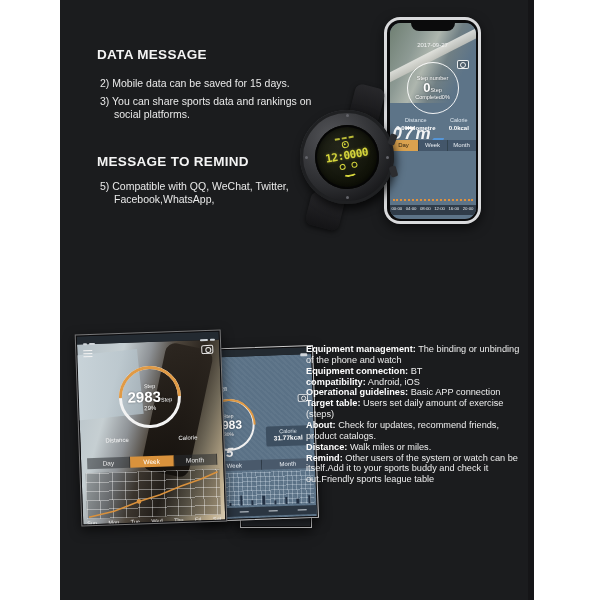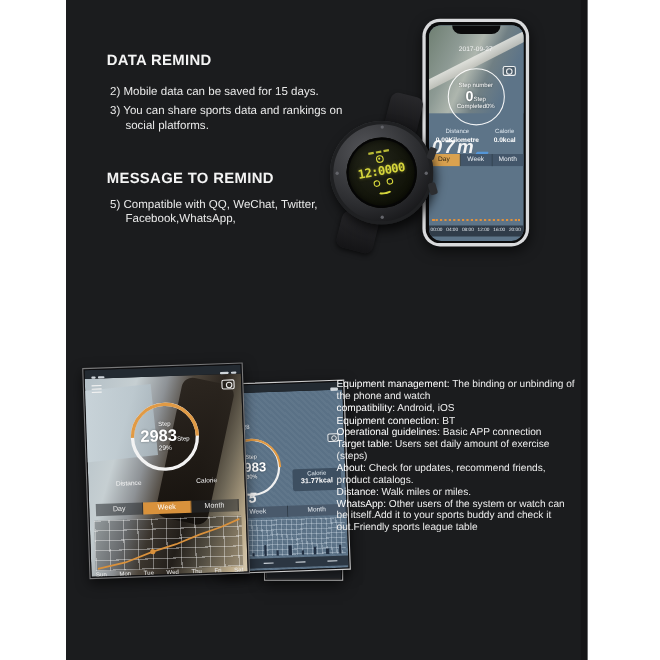--- a/index.html
+++ b/index.html
@@ -173,29 +173,29 @@
   .tabC { position:absolute; top:72px; right:3px; width:27px; height:9px; background:#d9923c; color:#fff8ee;
           font-size:5.5px; text-align:center; line-height:9px; z-index:4; border-radius:1px; }
   .gridC { position:absolute; top:86px; left:2px; right:2px; bottom:10px; background-color:rgba(55,55,55,.18);
       background-image:repeating-linear-gradient(to right, rgba(255,255,255,.5) 0 1px, transparent 1px 7px),
                        repeating-linear-gradient(to bottom, rgba(255,255,255,.5) 0 1px, transparent 1px 7px); z-index:3; }
   .stripC { position:absolute; bottom:0; left:0; right:0; height:8px; background:#23262b; z-index:4; }
 
   
   .features { position:absolute; left:246px; top:344px; width:220px; font-size:9.2px; line-height:1.18;
               color:#ededed; z-index:5; }
-  .features b { font-weight:normal; color:#fdfdfd; }
+  .features b { font-weight:bold; color:#fdfdfd; }
 </style>
 </head>
 <body>
 
 <div class="panel">
   <div class="panel-edge"></div>
 
-  <div class="sec-title t1">DATA REMIND</div>
+  <div class="sec-title t1">DATA MESSAGE</div>
   <div class="list ds">
       <div class="li">2) Mobile data can be saved for 15 days.</div>
       <div class="li">3) You can share sports data and rankings on social platforms.</div>
     </div>
   <div class="sec-title t2">MESSAGE TO REMIND</div>
   <div class="list mr">
       <div class="li">5) Compatible with QQ, WeChat, Twitter, Facebook,WhatsApp,</div>
     </div>
 
   <div class="ph-top">
@@ -378,21 +378,21 @@
       <div class="chair chair1"></div>
       <div class="chair chair2"></div>
       <div class="tabC">Month</div>
       <div class="gridC"></div>
       <div class="stripC"></div>
     </div>
   </div>
 
   <div class="features">
       <p><b>Equipment management:</b><span> The binding or unbinding of the phone and watch</span></p>
+      <p><b>Equipment connection:</b><span> BT</span></p>
       <p><b>compatibility:</b><span> Android,  iOS</span></p>
-      <p><b>Equipment connection:</b><span> BT</span></p>
       <p><b>Operational guidelines:</b><span> Basic APP connection</span></p>
       <p><b>Target table:</b><span> Users set daily amount of exercise (steps)</span></p>
       <p><b>About:</b><span> Check for updates, recommend friends, product catalogs.</span></p>
       <p><b>Distance:</b><span> Walk miles or miles.</span></p>
-      <p><b>WhatsApp:</b><span> Other users of the system or watch can be itself.Add it to your sports buddy and check it out.Friendly sports league table</span></p>
+      <p><b>Remind:</b><span> Other users of the system or watch can be itself.Add it to your sports buddy and check it out.Friendly sports league table</span></p>
     </div>
 </div>
 
 </body></html>

